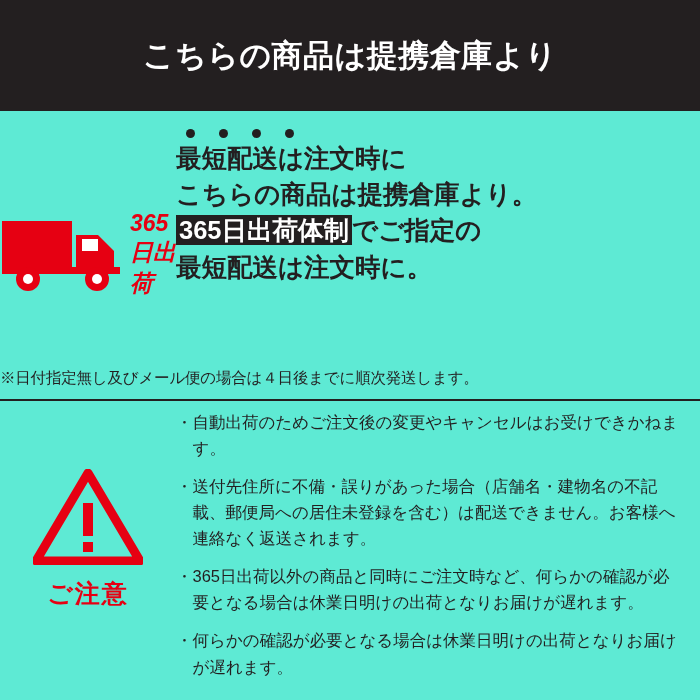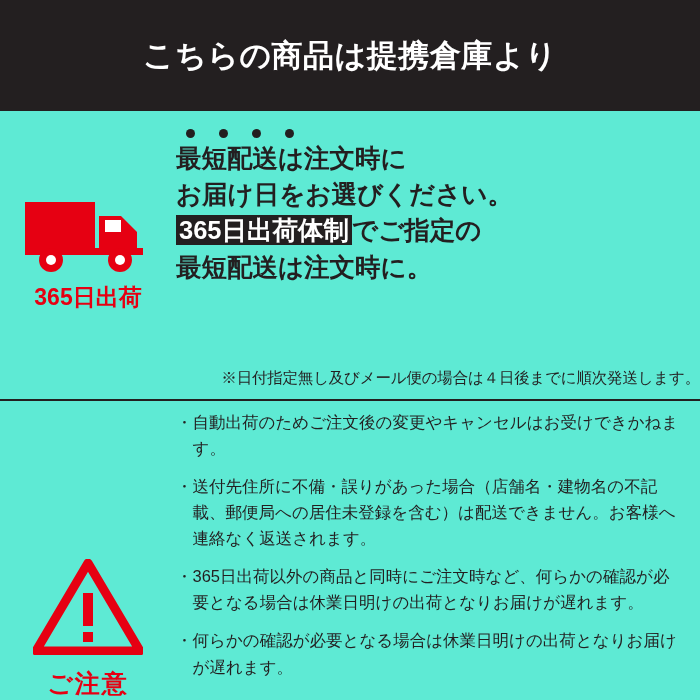--- a/index.html
+++ b/index.html
@@ -49,25 +49,26 @@
     box-sizing: border-box;
     padding: 6px 0 0 0;
   }
   .mid-body {
     display: flex;
     flex: 1 1 auto;
   }
   .truck-col {
     flex: 0 0 176px;
     display: flex;
-    flex-direction: column;
+    flex-direction: row;
     align-items: center;
     justify-content: center;
     padding-top: 22px;
     box-sizing: border-box;
+    font-style: italic;
   }
   .truck-svg {
     display: block;
   }
   .truck-label {
     color: #e60012;
     font-size: 23px;
     font-weight: bold;
     margin-top: 6px;
     letter-spacing: 0px;
@@ -97,39 +98,39 @@
   }
   .hl {
     background: #231f20;
     color: #ffffff;
     padding: 1px 3px;
     text-align: right;
   }
   .note {
     font-size: 15.5px;
     color: #231f20;
-    text-align: right;
+    text-align: left;
     padding: 4px 0 10px 0;
     white-space: nowrap;
     letter-spacing: -0.2px;
   }
 
   
   .caution {
     flex: 1 1 auto;
     display: flex;
     padding-top: 6px;
     box-sizing: border-box;
   }
   .caution-icon-col {
     flex: 0 0 176px;
     display: flex;
     flex-direction: column;
     align-items: center;
-    justify-content: flex-end;
+    justify-content: flex-start;
     padding-top: 62px;
     box-sizing: border-box;
   }
   .caution-label {
     color: #e60012;
     font-size: 25px;
     font-weight: bold;
     margin-top: 8px;
     letter-spacing: 2px;
   }
@@ -188,21 +189,21 @@
       </div>
 
       <div class="msg-col">
         <div class="dots">
           <span class="dot"></span>
           <span class="dot"></span>
           <span class="dot"></span>
           <span class="dot"></span>
         </div>
         <div class="msg-line">最短配送は注文時に</div>
-        <div class="msg-line">お届け日をお選びください。</div>
+        <div class="msg-line">こちらの商品は提携倉庫より。</div>
         <div class="msg-line"><span class="hl">365日出荷体制</span><span>でご指定の</span></div>
         <div class="msg-line">最短配送は注文時に。</div>
       </div>
 
     </div>
     <div class="note">※日付指定無し及びメール便の場合は４日後までに順次発送します。</div>
   </div>
 
   <div class="caution">
     <div class="caution-icon-col">

